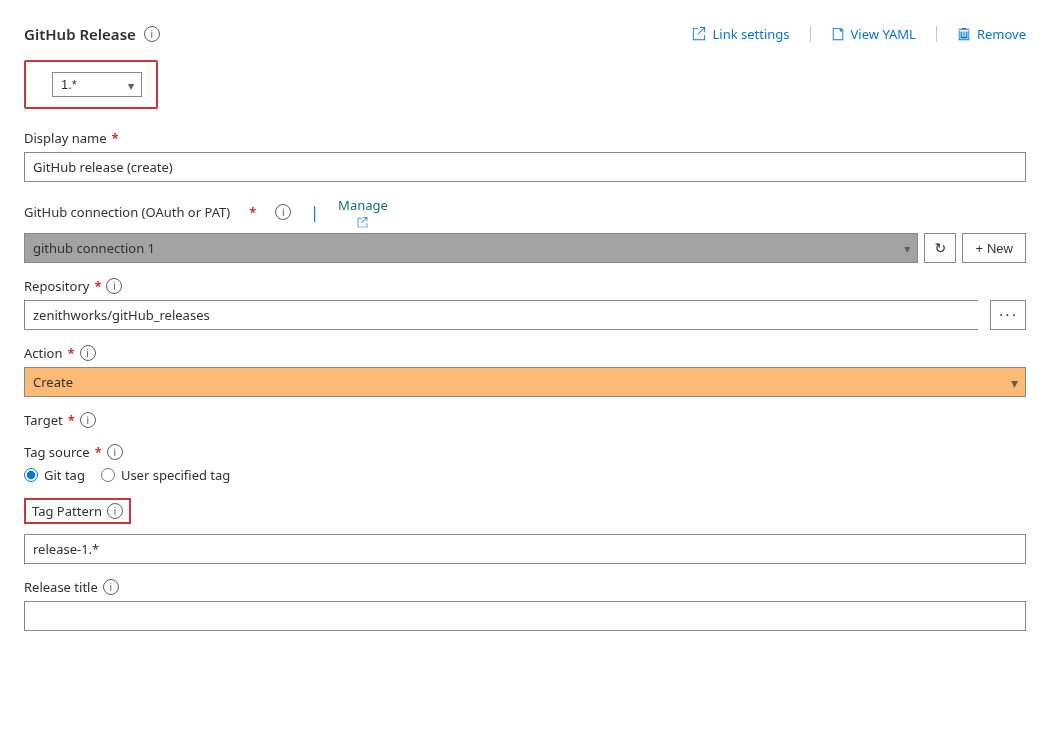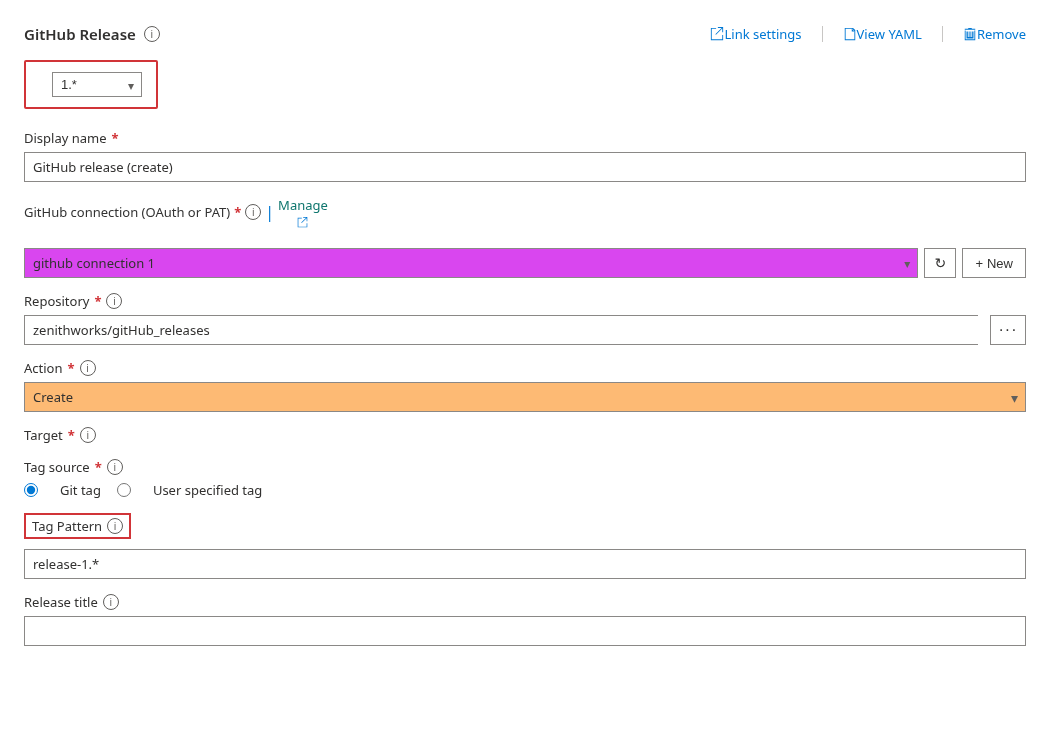--- a/index.html
+++ b/index.html
@@ -47,20 +47,21 @@
       flex-shrink: 0;
     }
     .page-header-right {
       display: flex;
       align-items: center;
       gap: 20px;
     }
     .header-action {
       display: flex;
       align-items: center;
+      gap: 6px;
       color: #0078d4;
       cursor: pointer;
       font-size: 13px;
       text-decoration: none;
     }
     .header-action svg { flex-shrink: 0; }
 
     
     .task-version-box {
       border: 2px solid #d13438;
@@ -124,22 +125,22 @@
       border: 1px solid #8a8886;
       padding: 5px 8px;
       font-size: 13px;
       color: #323130;
       outline: none;
       font-family: inherit;
     }
     .connection-label-row {
       display: flex;
       align-items: center;
-      gap: 4px;
-      margin-bottom: 20px;
+      gap: 19px;
+      margin-bottom: 5px;
     }
     .pipe-divider {
       color: #0078d4;
       font-size: 16px;
     }
     .manage-link {
       color: #0f766e;
       cursor: pointer;
       display: flex;
       align-items: center;
@@ -154,21 +155,21 @@
       align-items: center;
       gap: 6px;
     }
     .connection-select-wrapper {
       flex: 1;
       position: relative;
     }
     .connection-select-wrapper select {
       width: 100%;
       border: 1px solid #8a8886;
-      background: #d946ef;
+      background: #a3a3a3;
       padding: 5px 28px 5px 8px;
       font-size: 13px;
       color: #323130;
       cursor: pointer;
       appearance: none;
       -webkit-appearance: none;
       font-family: inherit;
     }
     .connection-select-wrapper::after {
       content: "▾";
@@ -259,21 +260,21 @@
 
     
     .radio-group {
       display: flex;
       align-items: center;
       gap: 16px;
     }
     .radio-option {
       display: flex;
       align-items: center;
-      gap: 22px;
+      gap: 6px;
       cursor: pointer;
     }
     .radio-option input[type="radio"] {
       accent-color: #0078d4;
       width: 14px;
       height: 14px;
       cursor: pointer;
     }
     .radio-label {
       font-size: 13px;

